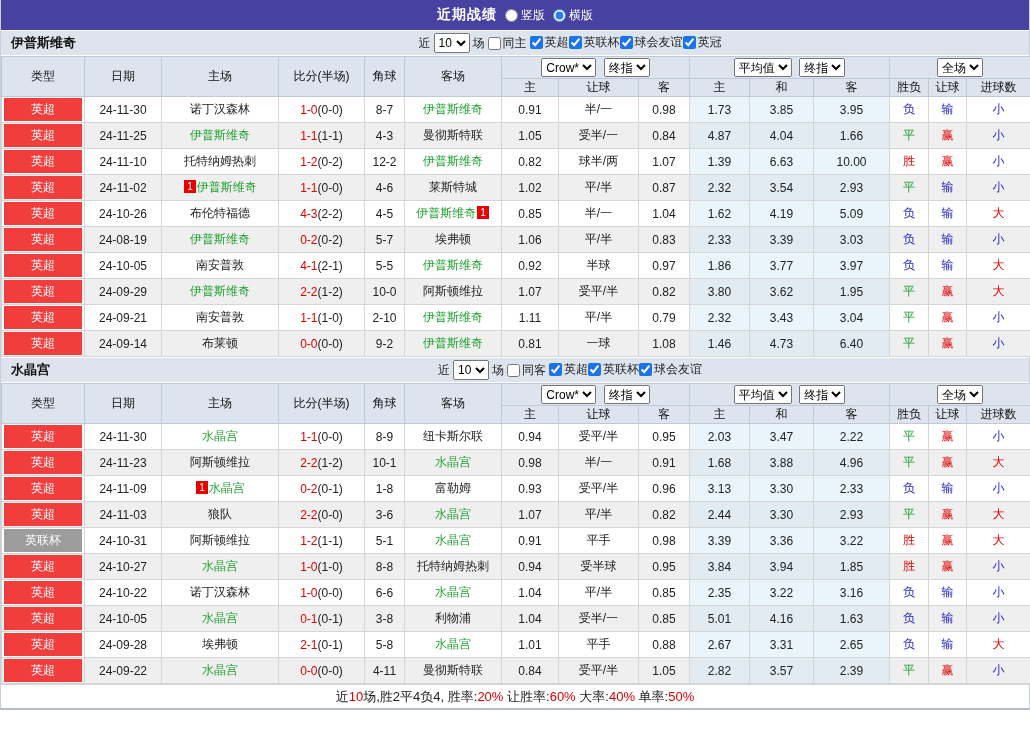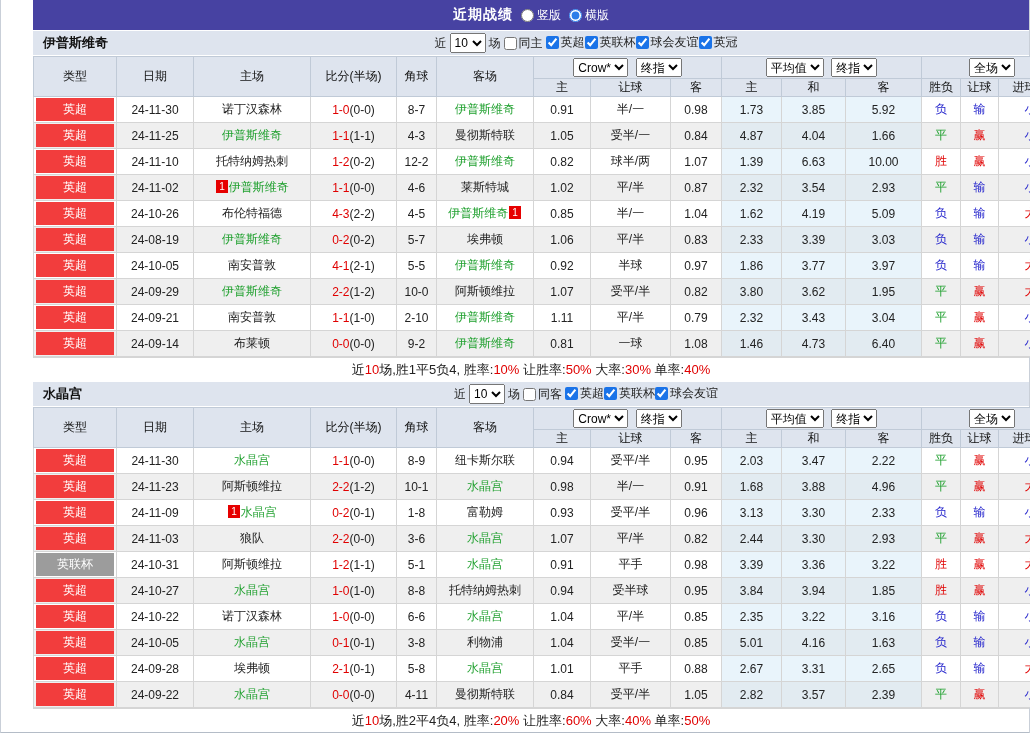--- a/index.html
+++ b/index.html
@@ -1,18 +1,18 @@
 <!DOCTYPE html>
 <html><head>
 <meta charset="utf-8">
 <style>
   * { box-sizing: border-box; }
   html,body { margin:0; padding:0; background:#fff; }
   body { width:1030px; font-family:"Liberation Sans","DejaVu Sans",sans-serif; color:#222; }
-  .page { width:1030px; border-left:1px solid #c9cfd8; border-right:1px solid #c9cfd8; border-bottom:2px solid #b4bcc7;padding-left:32px; }
+  .page { width:1030px; border-left:1px solid #c9cfd8; border-right:1px solid #c9cfd8; border-bottom:2px solid #b4bcc7; }
 
   
   .titlebar { height:30px; background:#4742a2; display:flex; align-items:center; justify-content:center; gap:8px; color:#fff; }
   .titlebar .title { font-weight:bold; font-size:14px; letter-spacing:1px; }
   .radio-lab { display:inline-flex; align-items:center; gap:3px; font-size:12px; color:#fff; cursor:pointer; }
   .radio-lab input { margin:0; width:13px; height:13px; accent-color:#2b7de9; }
 
   
   .filter-row { height:26px; background:#dee4ee; position:relative; display:flex; align-items:center; border-top:1px solid #fff; border-bottom:1px solid #fff; }
   .team-name { position:absolute; left:10px; font-weight:bold; font-size:13px; color:#111; }
@@ -144,21 +144,21 @@
             <td>24-11-30</td>
             <td><span class="">诺丁汉森林</span></td>
             <td><span class="c-red">1-0</span><span>(0-0)</span></td>
             <td>8-7</td>
             <td><span class="t-green">伊普斯维奇</span></td>
             <td>0.91</td>
             <td>半/一</td>
             <td>0.98</td>
             <td class="avg">1.73</td>
             <td class="avg">3.85</td>
-            <td class="avg">5.92</td>
+            <td class="avg">3.95</td>
             <td class="c-blue">负</td>
             <td class="c-blue">输</td>
             <td class="c-blue">小</td>
           </tr>
           <tr>
             <td class="col-type">
               <div class="badge-red">英超</div>
             </td>
             <td>24-11-25</td>
             <td><span class="t-green">伊普斯维奇</span></td>
@@ -322,21 +322,20 @@
             <td>1.08</td>
             <td class="avg">1.46</td>
             <td class="avg">4.73</td>
             <td class="avg">6.40</td>
             <td class="c-green">平</td>
             <td class="c-red">赢</td>
             <td class="c-blue">小</td>
           </tr>
         </tbody>
     </table>
-    <div class="summary"><span>近</span><span class="c-red">10</span><span>场,胜1平5负4, 胜率:</span><span class="c-red">10%</span><span> 让胜率:</span><span class="c-red">50%</span><span> 大率:</span><span class="c-red">30%</span><span> 单率:</span><span class="c-red">40%</span></div>
   </div>
 
   <div class="section">
     <div class="filter-row">
       <span class="team-name">水晶宫</span>
       <div class="filter-controls">
         <span>近</span>
         <select><option>10</option></select>
         <span>场</span>
         <label class="cb">

